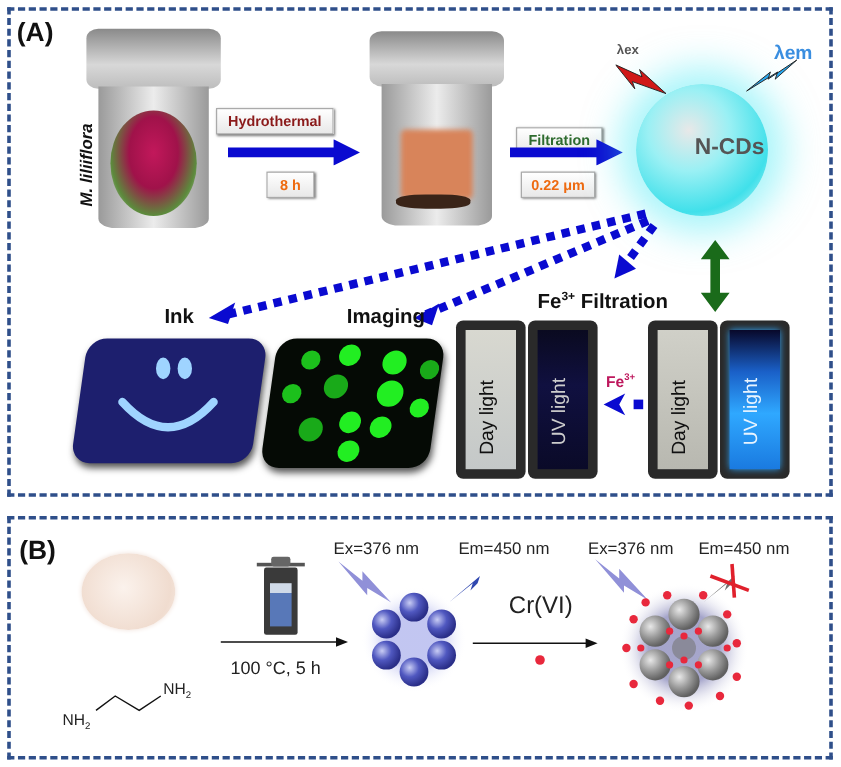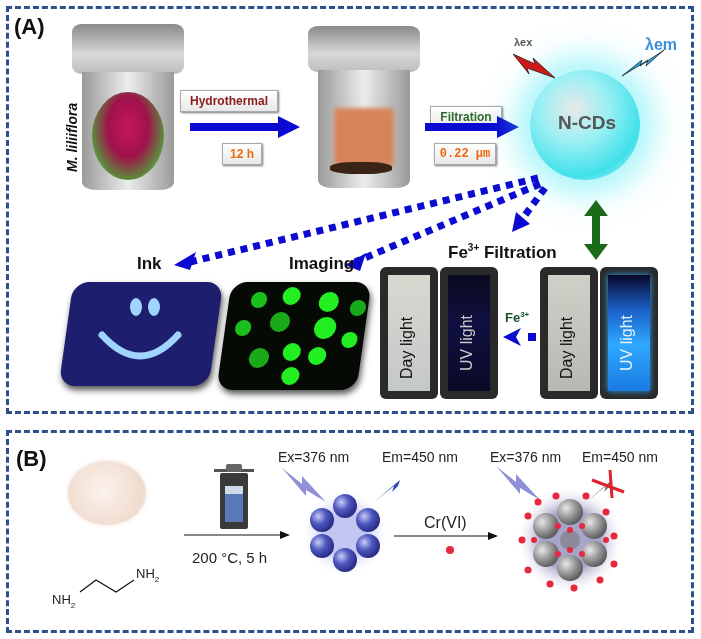--- a/index.html
+++ b/index.html
@@ -27,37 +27,37 @@
   <div class="jar-lid" style="left:72px;top:24px;width:112px;height:50px;"></div>
   <div class="jar-body" style="left:82px;top:72px;width:92px;height:118px;"></div>
   <div class="abs" style="left:92px;top:92px;width:72px;height:88px;border-radius:50%;background:radial-gradient(ellipse at 50% 40%,#c2185b 0%,#a0124a 40%,#5c8a3c 70%,#e0e0e0 100%);"></div>
   <div class="vtext" style="left:64px;top:172px;font-weight:bold;font-style:italic;font-size:14px;color:#111;">M. liliiflora</div>
 </div>
 
 <div class="tag" style="left:180px;top:90px;width:96px;color:#8b1a1a;">Hydrothermal</div>
 <svg class="abs" style="left:190px;top:116px;" width="112" height="22">
   <polygon points="0,7 88,7 88,0 110,11 88,22 88,15 0,15" fill="#0a0ad0"></polygon>
 </svg>
-<div class="tag" style="left:222px;top:143px;width:38px;color:#ee6a10;">12 h</div>
+<div class="tag" style="left:222px;top:143px;width:38px;color:#ee6a10;">8 h</div>
 
 <div>
   <div class="jar-lid" style="left:308px;top:26px;width:112px;height:46px;"></div>
   <div class="jar-body" style="left:318px;top:70px;width:92px;height:118px;"></div>
   <div class="abs" style="left:334px;top:108px;width:60px;height:58px;background:#d8845a;border-radius:4px;filter:blur(2px);"></div>
   <div class="abs" style="left:330px;top:162px;width:62px;height:12px;background:#3a2418;border-radius:40%;"></div>
 </div>
 
 <div class="tag" style="left:430px;top:90px;width:70px;color:#2e6b2e;margin-top:16px;">Filtration</div>
 <svg class="abs" style="left:425px;top:116px;" width="96" height="22">
   <polygon points="0,7 72,7 72,0 94,11 72,22 72,15 0,15" fill="#0a0ad0"></polygon>
 </svg>
-<div class="tag" style="left:434px;top:143px;width:60px;color:#ee6a10;font-family:Liberation Mono, monospace;">0.22 μm</div>
+<div class="tag" style="left:434px;top:143px;width:60px;color:#ee6a10;">0.22 μm</div>
 
 <div class="abs" style="left:530px;top:70px;width:110px;height:110px;border-radius:50%;background:radial-gradient(circle at 40% 35%,#e8e8e8 0%,#9af0f4 35%,#40e0ea 70%,rgba(64,224,234,0.2) 100%);box-shadow:0 0 30px 14px rgba(80,235,245,0.5);"></div>
-<div class="abs" style="left:552px;top:112px;width:70px;text-align:center;font-weight:bold;font-size:19px;color:#555;">N-CDs</div>
+<div class="abs" style="left:567px;top:112px;width:70px;text-align:right;font-weight:bold;font-size:19px;color:#555;">N-CDs</div>
 <div class="abs" style="left:514px;top:36px;font-weight:bold;font-size:11px;color:#555;">λex</div>
 <svg class="abs" style="left:513px;top:50px;" width="44" height="30">
   <polygon points="0,4 22,14 20,8 42,28 14,18 16,24" fill="#d01818" stroke="#222" stroke-width="0.8"></polygon>
 </svg>
 <div class="abs" style="left:645px;top:36px;font-weight:bold;font-size:16px;color:#3a8ee0;">λem</div>
 <svg class="abs" style="left:622px;top:48px;" width="44" height="30">
   <polygon points="0,28 20,12 18,18 42,2 24,18 26,12" fill="#28a8f0" stroke="#222" stroke-width="0.8"></polygon>
 </svg>
 
 <svg class="abs" style="left:0;top:0;" width="701" height="420">
@@ -112,21 +112,21 @@
 
 <div class="cuv-frame" style="left:380px;top:267px;width:58px;height:132px;">
   <div class="abs" style="left:8px;top:8px;width:42px;height:116px;background:linear-gradient(#d8d8d0,#c4c8c8);"></div>
   <div class="vtext" style="left:18px;top:112px;color:#111;">Day light</div>
 </div>
 <div class="cuv-frame" style="left:440px;top:267px;width:58px;height:132px;">
   <div class="abs" style="left:8px;top:8px;width:42px;height:116px;background:linear-gradient(#0a0a20,#101040 40%,#0a0a28);"></div>
   <div class="vtext" style="left:18px;top:104px;color:#ccc;">UV light</div>
 </div>
 
-<div class="abs" style="left:505px;top:310px;font-weight:bold;font-size:13px;color:#14532d;">
+<div class="abs" style="left:505px;top:310px;font-weight:bold;font-size:13px;color:#be185d;">
   <span>Fe</span><sup style="font-size:8px;">3+</sup>
 </div>
 
 <div class="cuv-frame" style="left:540px;top:267px;width:58px;height:132px;">
   <div class="abs" style="left:8px;top:8px;width:42px;height:116px;background:linear-gradient(#d0d0c8,#b8b8b0);"></div>
   <div class="vtext" style="left:18px;top:112px;color:#111;">Day light</div>
 </div>
 <div class="cuv-frame" style="left:600px;top:267px;width:58px;height:132px;">
   <div class="abs" style="left:8px;top:8px;width:42px;height:116px;background:linear-gradient(#08082a,#1a60c8 30%,#2fa8ff 60%,#1a7ae0);box-shadow:0 0 6px #2fa8ff;"></div>
   <div class="vtext" style="left:18px;top:104px;color:#e8f4ff;">UV light</div>
@@ -146,21 +146,21 @@
 <div>
   <div class="abs" style="left:214px;top:469px;width:40px;height:3px;background:#555;"></div>
   <div class="abs" style="left:226px;top:464px;width:16px;height:8px;background:#666;border-radius:2px;"></div>
   <div class="abs" style="left:220px;top:473px;width:28px;height:56px;background:#3a3a3a;border-radius:2px;"></div>
   <div class="abs" style="left:225px;top:486px;width:18px;height:36px;background:linear-gradient(#d0dae8 0 22%,#5878b8 22%);"></div>
 </div>
 <svg class="abs" style="left:182px;top:530px;" width="110" height="10">
   <line x1="2" y1="5" x2="100" y2="5" stroke="#111" stroke-width="1.2"></line>
   <polygon points="98,1 108,5 98,9" fill="#111"></polygon>
 </svg>
-<div class="smalltxt" style="left:192px;top:549px;font-size:15px;">200 °C, 5 h</div>
+<div class="smalltxt" style="left:192px;top:549px;font-size:15px;">100 °C, 5 h</div>
 
 <div class="smalltxt" style="left:278px;top:449px;">Ex=376 nm</div>
 <div class="smalltxt" style="left:382px;top:449px;">Em=450 nm</div>
 <svg class="abs" style="left:280px;top:466px;" width="48" height="40">
   <polygon points="2,2 22,18 22,10 46,36 26,24 26,30" fill="#9090d8"></polygon>
 </svg>
 <svg class="abs" style="left:372px;top:466px;" width="48" height="40">
   <polygon points="2,36 22,20 20,26 44,2 26,20 28,14" fill="#3048b0"></polygon>
 </svg>
 <svg class="abs" style="left:300px;top:488px;" width="90" height="90">
@@ -179,21 +179,21 @@
   <g>
     <circle cx="45" cy="18" r="12" fill="url(#bsph)"></circle>
     <circle cx="68" cy="32" r="12" fill="url(#bsph)"></circle>
     <circle cx="68" cy="58" r="12" fill="url(#bsph)"></circle>
     <circle cx="45" cy="72" r="12" fill="url(#bsph)"></circle>
     <circle cx="22" cy="58" r="12" fill="url(#bsph)"></circle>
     <circle cx="22" cy="32" r="12" fill="url(#bsph)"></circle>
   </g>
 </svg>
 
-<div class="smalltxt" style="left:424px;top:514px;font-size:16px;">Cr(VI)</div>
+<div class="smalltxt" style="left:424px;top:494px;font-size:20px;">Cr(VI)</div>
 <svg class="abs" style="left:392px;top:531px;" width="110" height="10">
   <line x1="2" y1="5" x2="98" y2="5" stroke="#111" stroke-width="1.2"></line>
   <polygon points="96,1 106,5 96,9" fill="#111"></polygon>
 </svg>
 <div class="abs" style="left:446px;top:546px;width:8px;height:8px;border-radius:50%;background:#e8283c;"></div>
 
 <div class="smalltxt" style="left:490px;top:449px;">Ex=376 nm</div>
 <div class="smalltxt" style="left:582px;top:449px;">Em=450 nm</div>
 <svg class="abs" style="left:494px;top:464px;" width="48" height="40">
   <polygon points="2,2 22,18 22,10 46,36 26,24 26,30" fill="#9090d8"></polygon>

